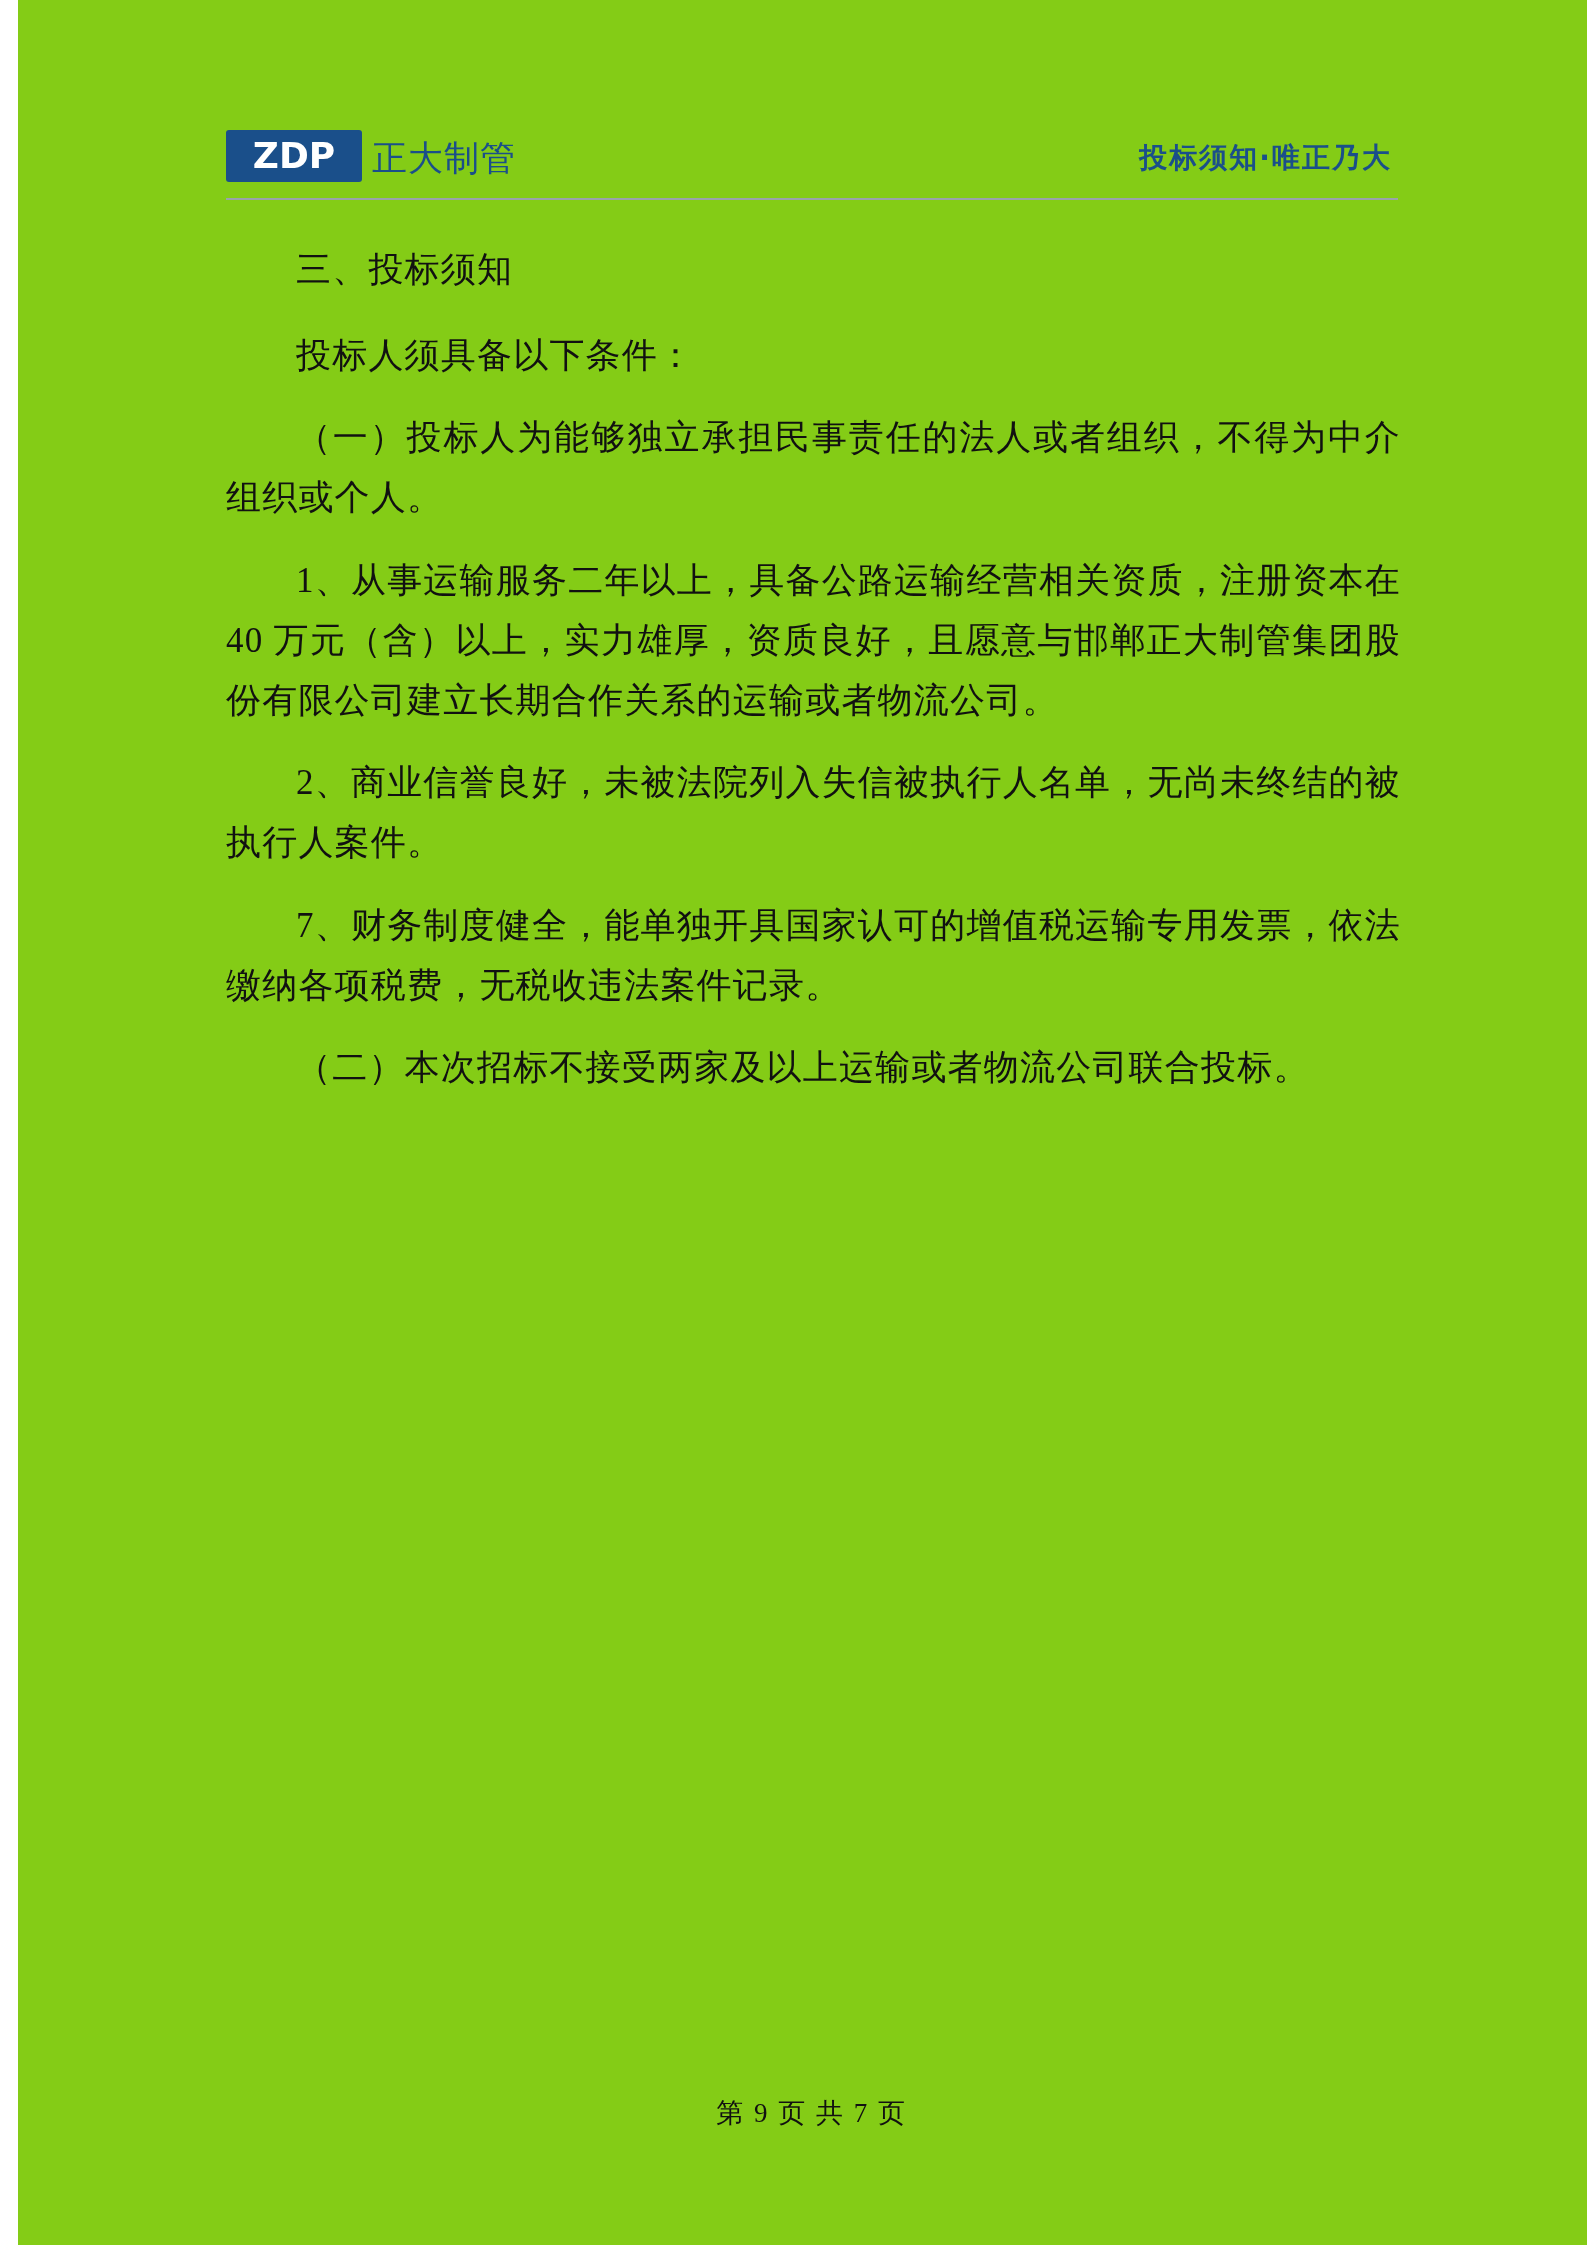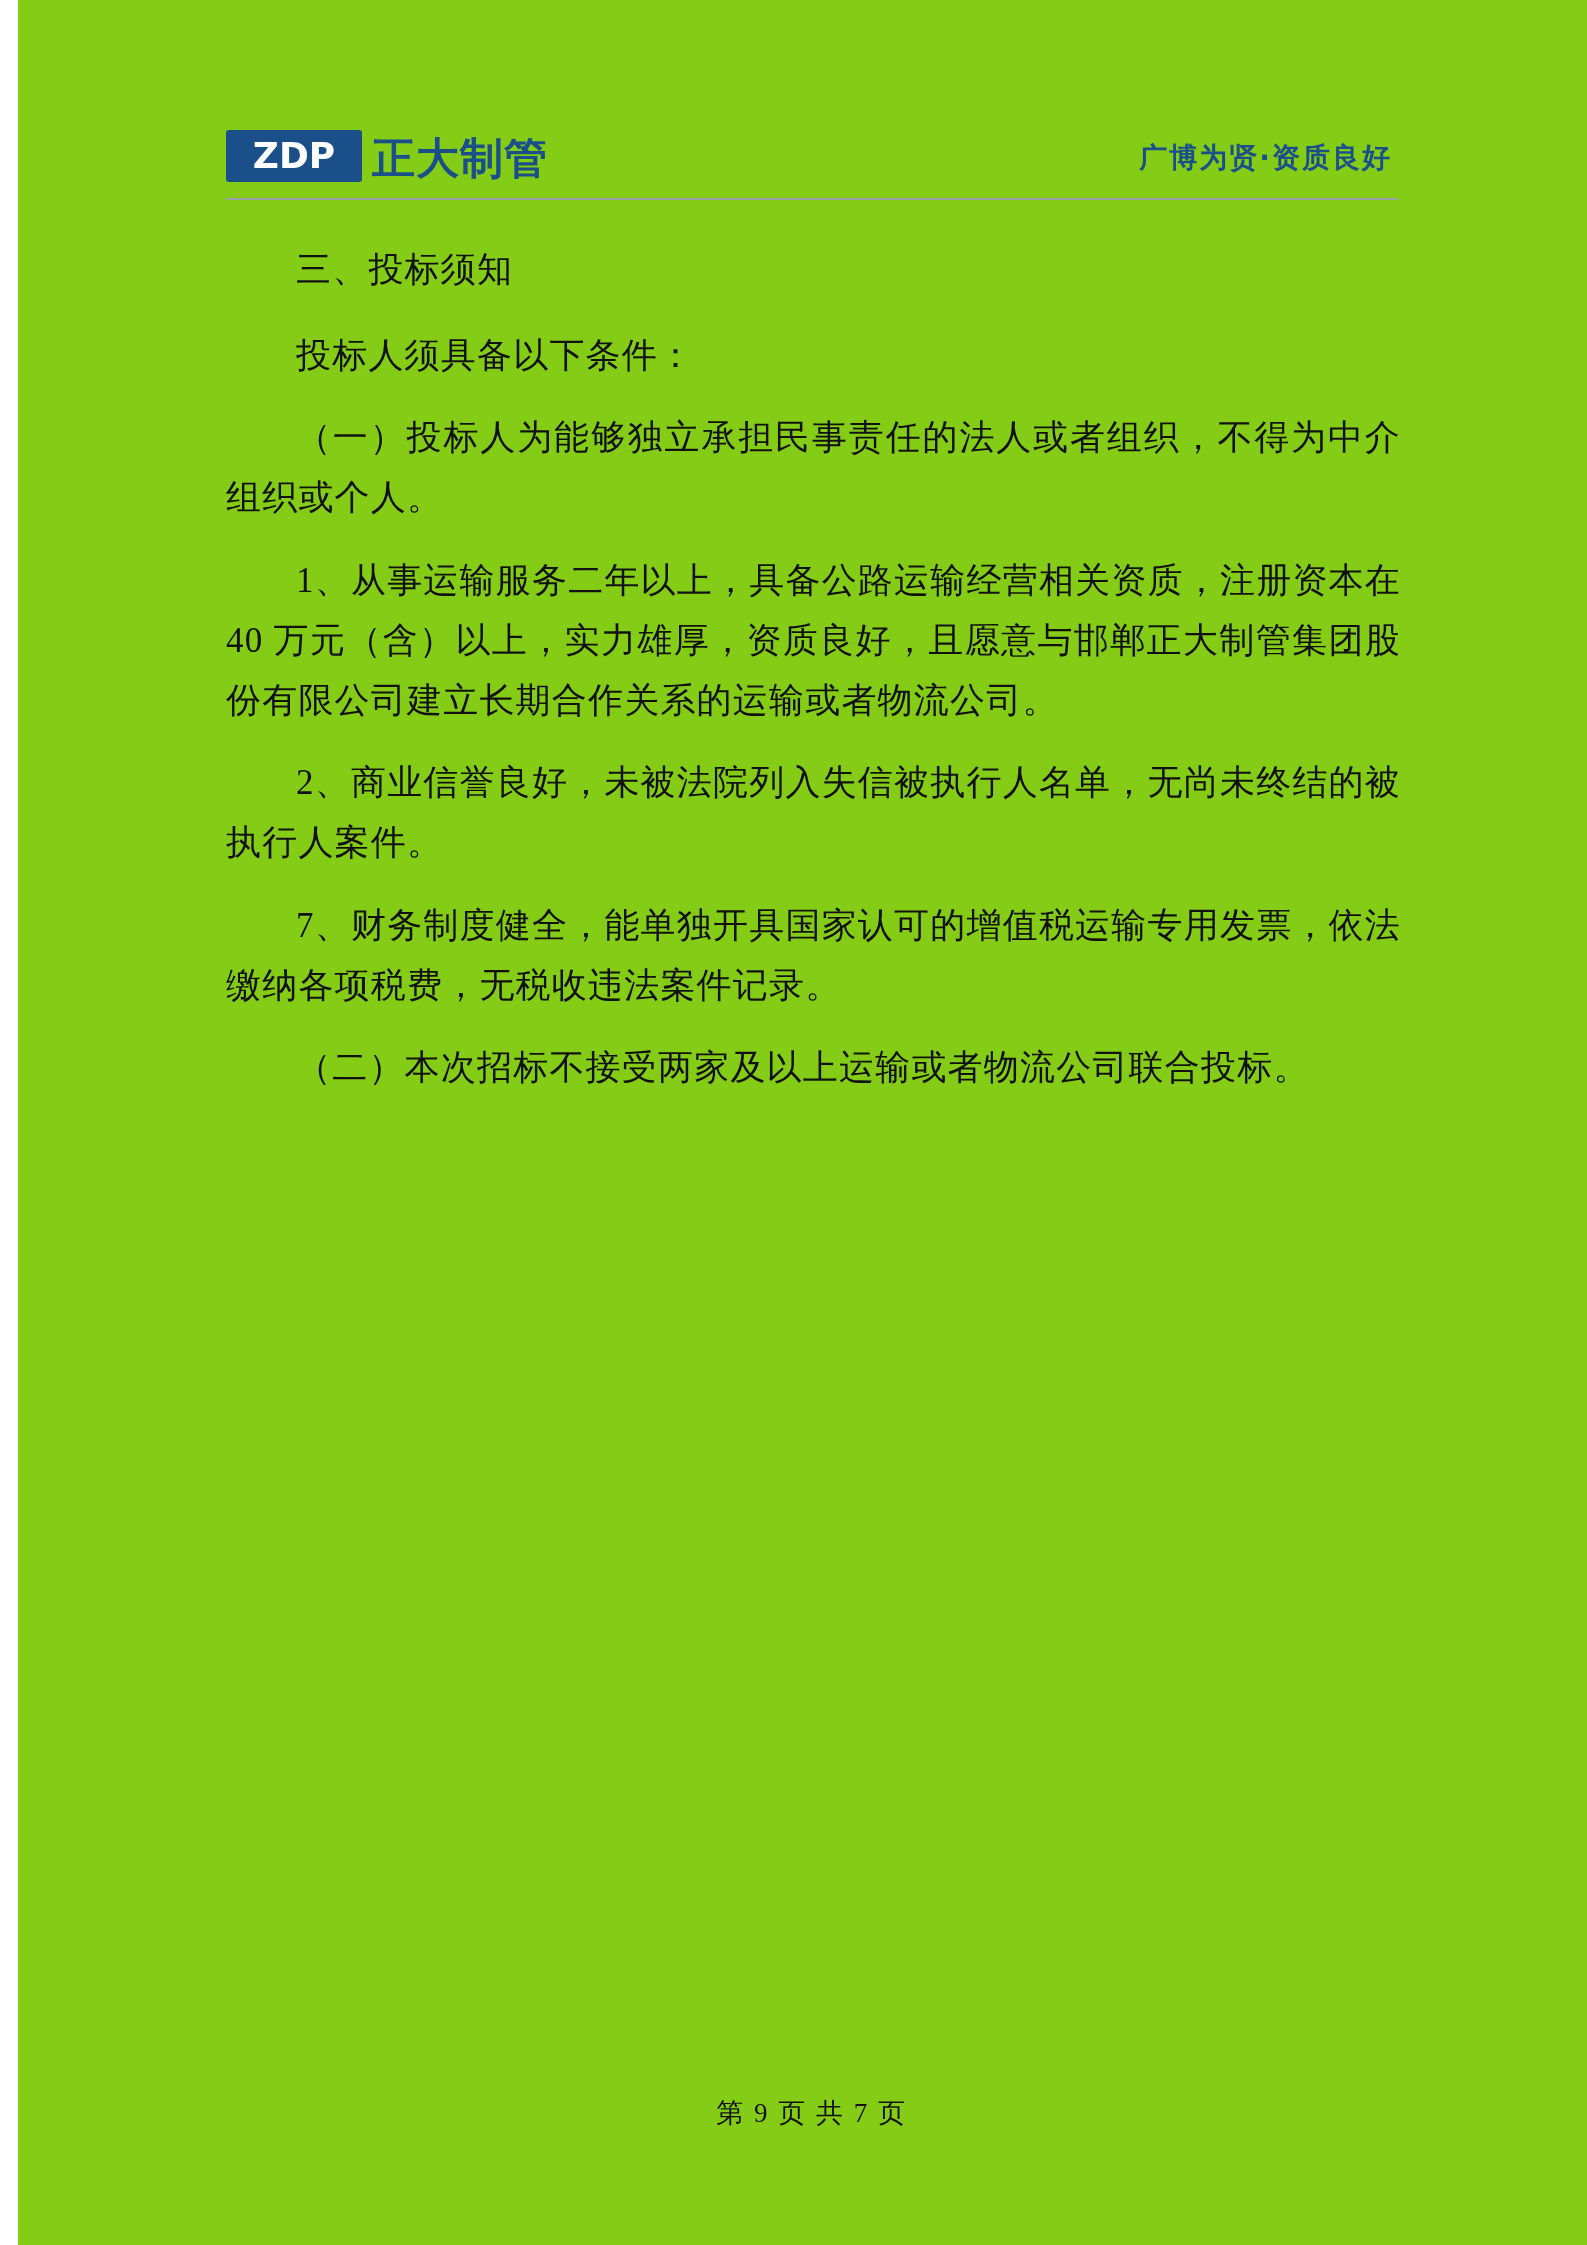--- a/index.html
+++ b/index.html
@@ -37,22 +37,22 @@
   .logo-block {
     display: flex;
     align-items: center;
     gap: 10px;
   }
   .logo-mark {
     display: block;
   }
   .logo-text {
     font-family: "DejaVu Sans", "Liberation Sans", sans-serif;
-    font-weight: bold;
-    font-size: 43px;
+    font-weight: normal;
+    font-size: 35px;
     letter-spacing: 1px;
     color: #1a4f8a;
     line-height: 1;
     white-space: nowrap;
   }
   .slogan {
     font-family: "DejaVu Sans", "Liberation Sans", sans-serif;
     font-weight: bold;
     font-size: 28px;
     color: #1a4f8a;
@@ -110,21 +110,21 @@
   <div class="header">
     <div class="logo-block">
       <span class="logo-mark">
         <svg width="136" height="52" viewBox="0 0 136 52" xmlns="http://www.w3.org/2000/svg">
           <rect x="0" y="0" width="136" height="52" rx="3" fill="#1a4f8a"></rect>
           <text x="68" y="38" text-anchor="middle" font-family="DejaVu Sans, sans-serif" font-size="36" font-weight="bold" fill="#ffffff">ZDP</text>
         </svg>
       </span>
       <span class="logo-text">正大制管</span>
     </div>
-    <div class="slogan">广博为贤·资质良好</div>
+    <div class="slogan">投标须知·唯正乃大</div>
   </div>
 
   <div class="content">
 
     <div class="heading">三、投标须知</div>
 
     <p class="para">投标人须具备以下条件：</p>
 
     <p class="para">（一）投标人为能够独立承担民事责任的法人或者组织，不得为中介组织或个人。</p>
 

